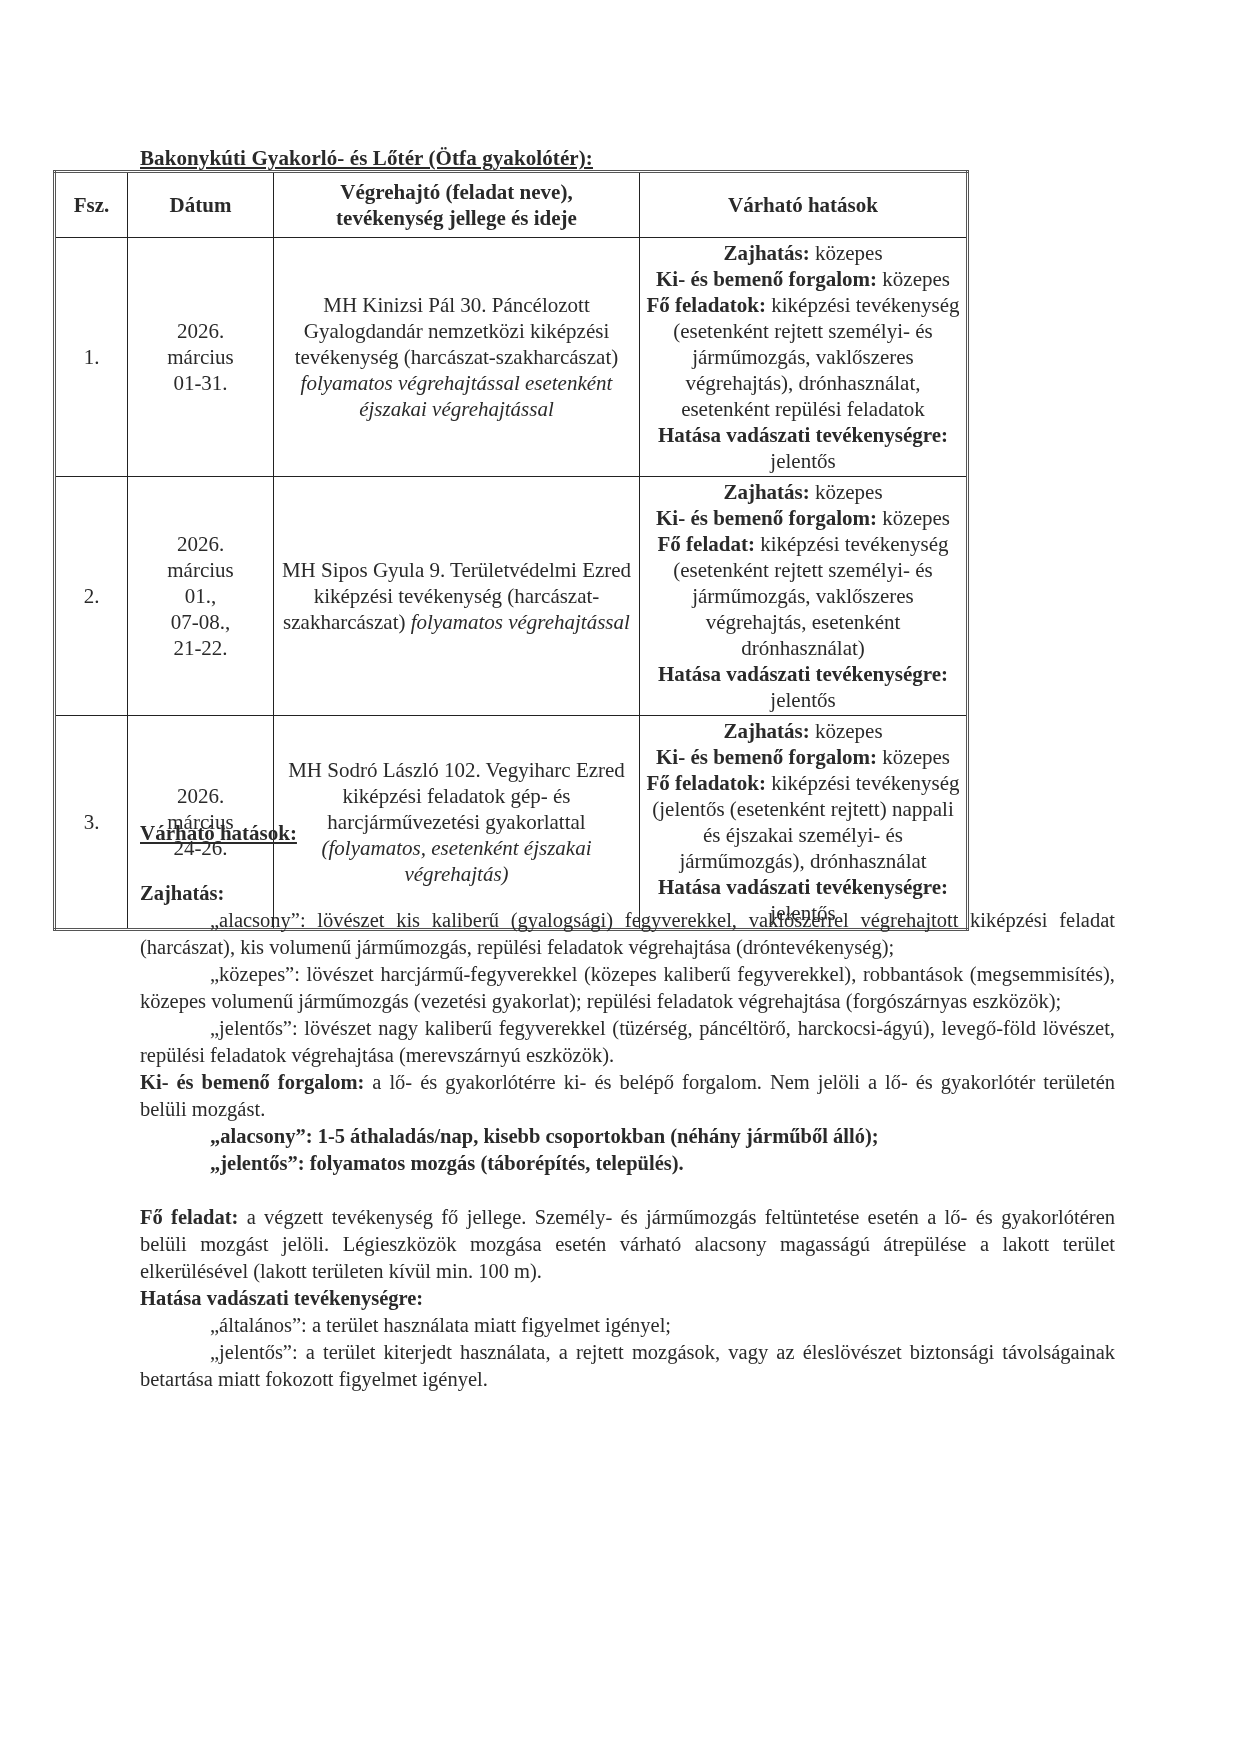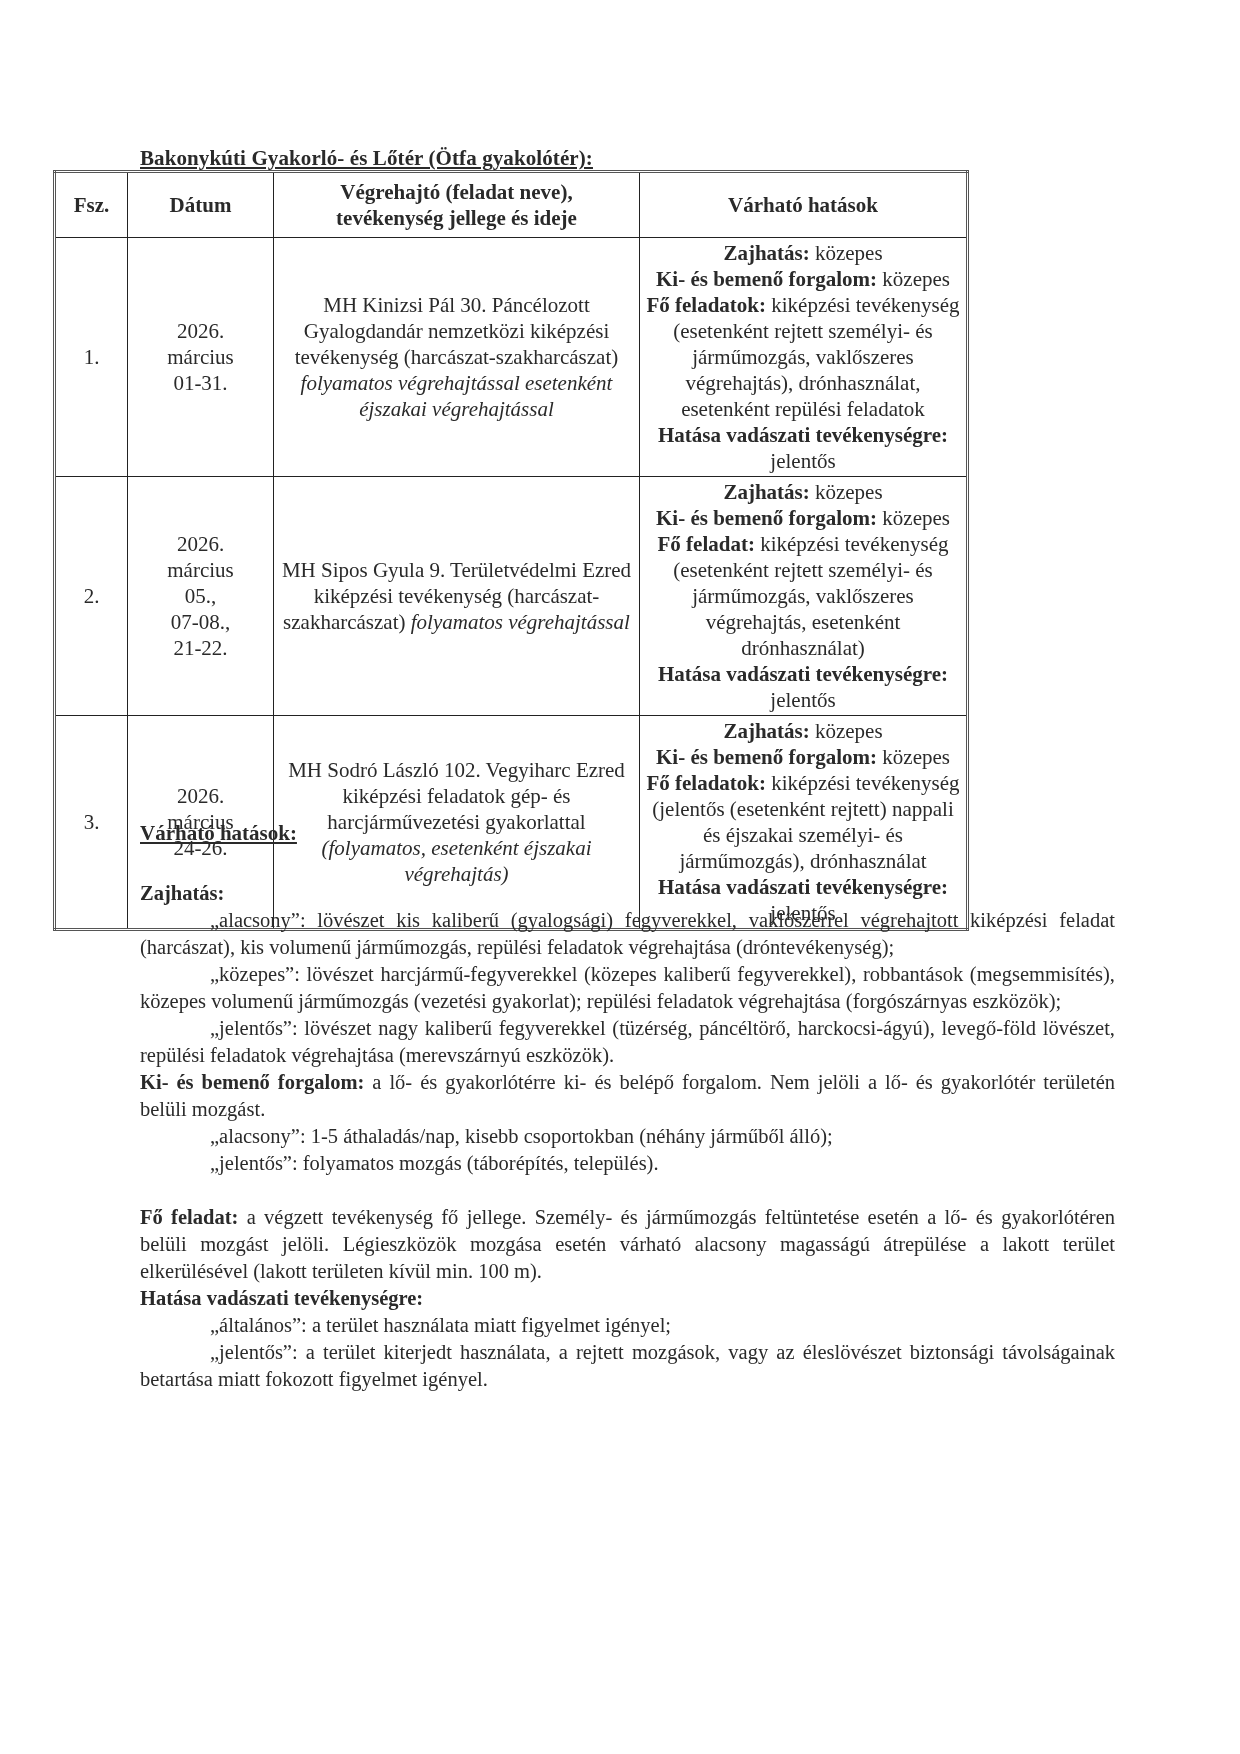--- a/index.html
+++ b/index.html
@@ -30,21 +30,21 @@
     .row2 td { height: 172px; }
     .row3 td { height: 172px; }
     .b { font-weight: bold; }
     .i { font-style: italic; }
     .line { display: block; }
 
     .legend-section { position: absolute; left: 140px; top: 820px; width: 975px; font-size: 20.5px; line-height: 27px; }
     .legend-title { font-weight: bold; text-decoration: underline; font-size: 21px; margin-bottom: 33px; }
     .para { text-align: justify; }
     .indent { text-indent: 70px; }
-    .indent-block { padding-left: 70px; }
+    .indent-block { padding-left: 70px; font-weight: bold; }
     .heading-b { font-weight: bold; }
     .gap { height: 27px; }
   </style>
 </head>
 <body>
 
 <div class="title">Bakonykúti Gyakorló- és Lőtér (Ötfa gyakolótér):</div>
 
 <table class="sched">
   <colgroup>
@@ -83,21 +83,21 @@
         <span class="line"><span class="b">Fő feladatok:</span> <span>kiképzési tevékenység (esetenként rejtett személyi- és járműmozgás, vaklőszeres végrehajtás), drónhasználat, esetenként repülési feladatok</span></span>
         <span class="line"><span class="b">Hatása vadászati tevékenységre:</span> <span>jelentős</span></span>
       </td>
     </tr>
 
     <tr class="row2">
       <td>2.</td>
       <td>
         <span class="line">2026.</span>
         <span class="line">március</span>
-        <span class="line">05.,</span>
+        <span class="line">01.,</span>
         <span class="line">07-08.,</span>
         <span class="line">21-22.</span>
       </td>
       <td>
         <span>MH Sipos Gyula 9. Területvédelmi Ezred kiképzési tevékenység (harcászat-szakharcászat)</span>
         <span class="i">folyamatos végrehajtással</span>
       </td>
       <td>
         <span class="line"><span class="b">Zajhatás:</span> <span>közepes</span></span>
         <span class="line"><span class="b">Ki- és bemenő forgalom:</span> <span>közepes</span></span>

